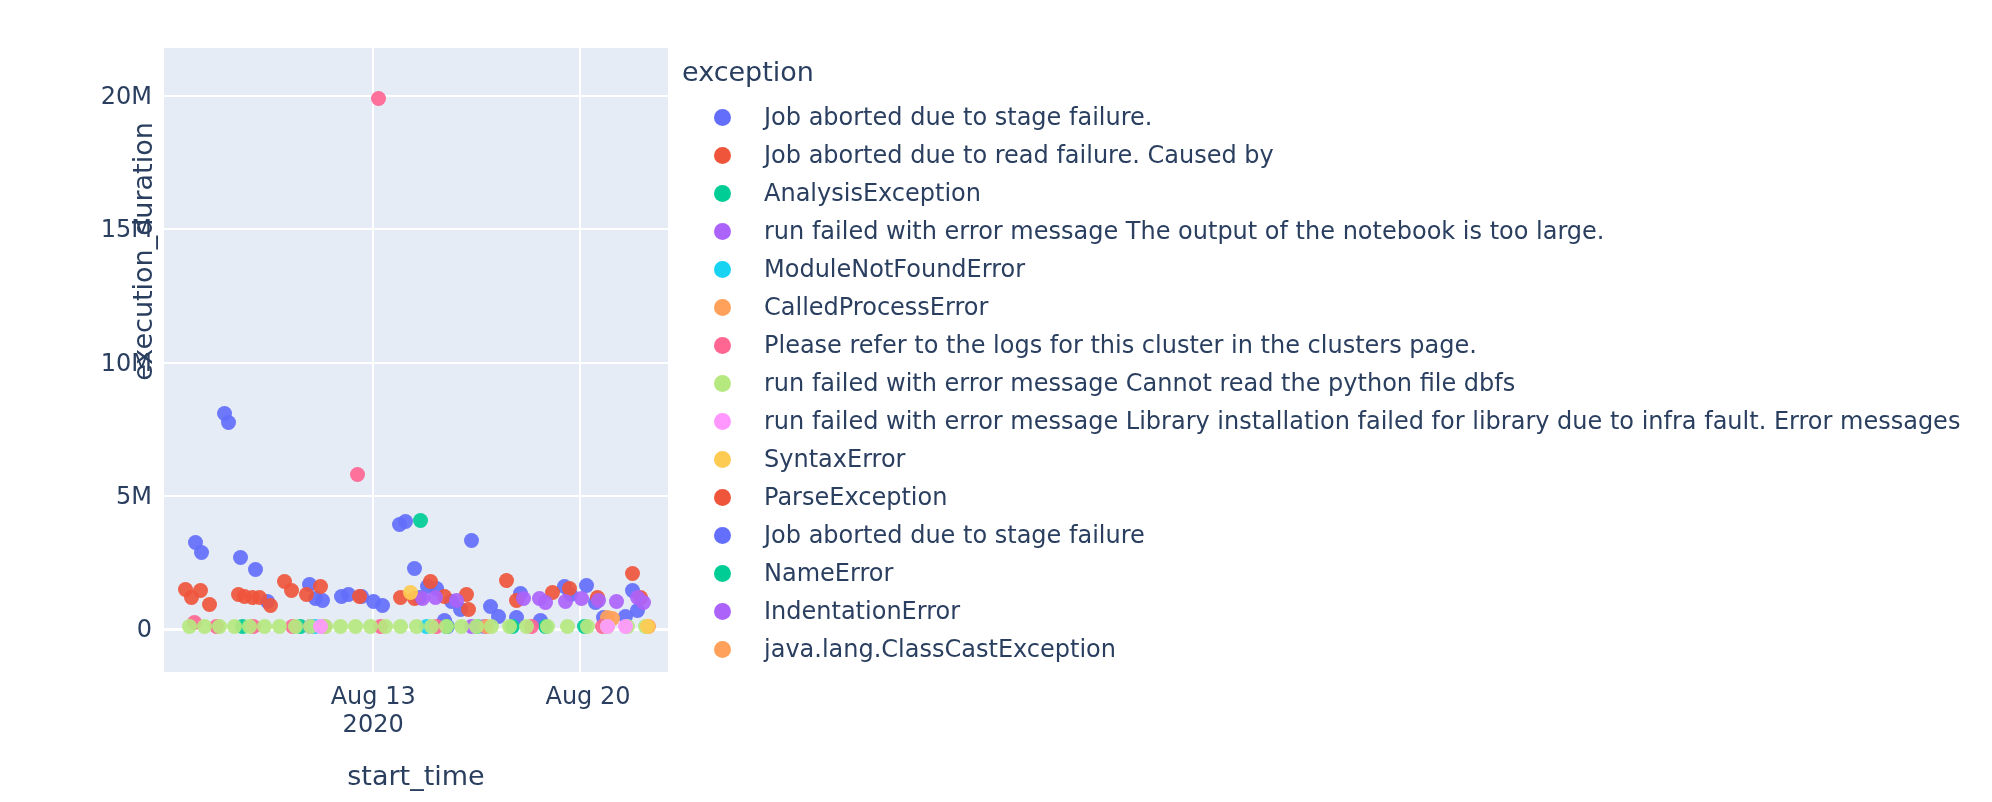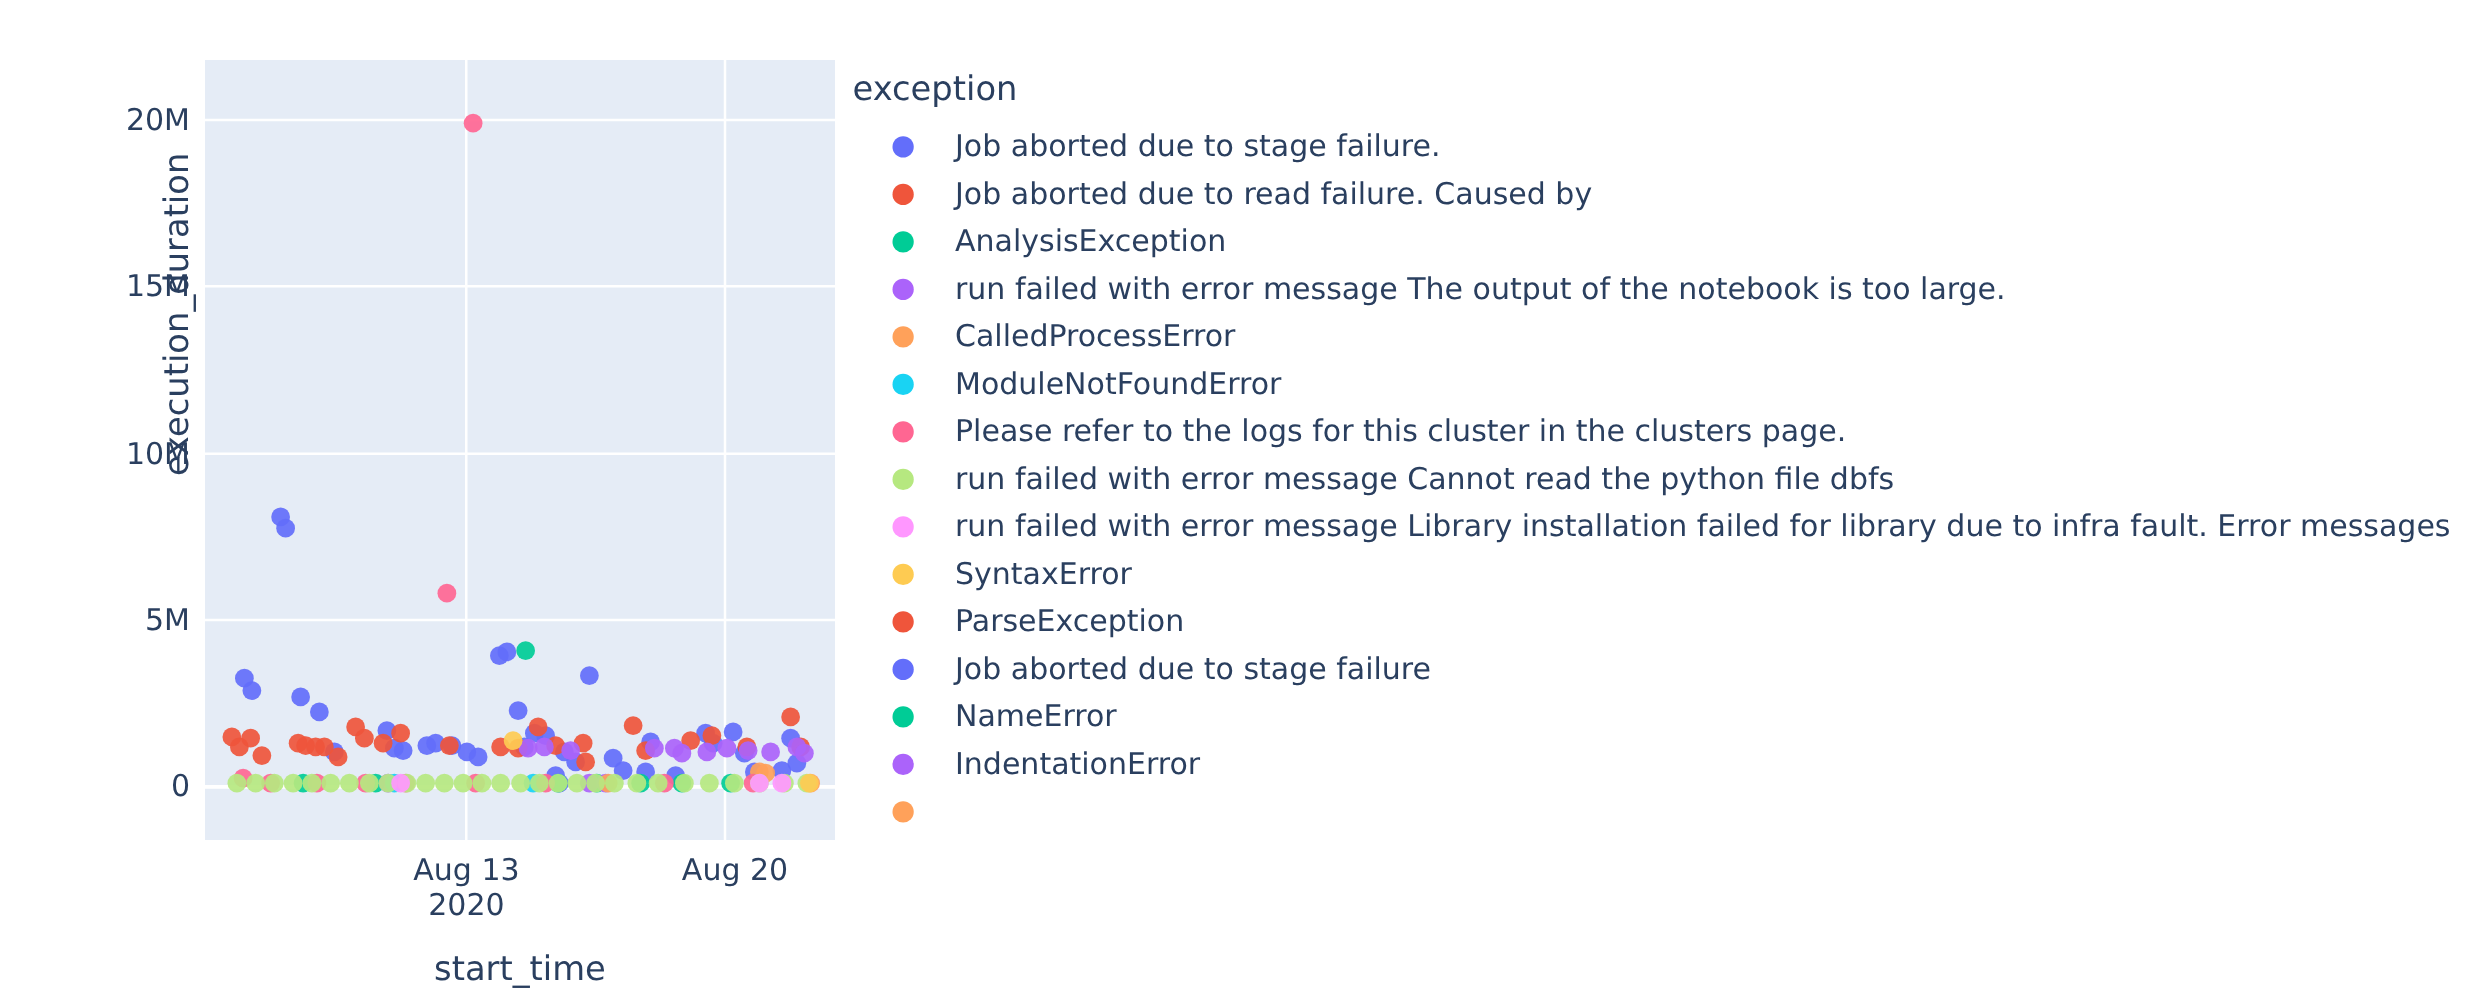--- a/index.html
+++ b/index.html
@@ -226,28 +226,28 @@
         </div>
         <div class="legend-item">
           <span class="legend-swatch" style="background: rgb(0, 204, 150);"></span>
           <span class="legend-label">AnalysisException</span>
         </div>
         <div class="legend-item">
           <span class="legend-swatch" style="background: rgb(171, 99, 250);"></span>
           <span class="legend-label">run failed with error message  The output of the notebook is too large.</span>
         </div>
         <div class="legend-item">
+          <span class="legend-swatch" style="background: rgb(25, 211, 243);"></span>
+          <span class="legend-label">ModuleNotFoundError</span>
+        </div>
+        <div class="legend-item">
           <span class="legend-swatch" style="background: rgb(255, 161, 90);"></span>
           <span class="legend-label">CalledProcessError</span>
         </div>
         <div class="legend-item">
-          <span class="legend-swatch" style="background: rgb(25, 211, 243);"></span>
-          <span class="legend-label">ModuleNotFoundError</span>
-        </div>
-        <div class="legend-item">
           <span class="legend-swatch" style="background: rgb(255, 102, 146);"></span>
           <span class="legend-label">Please refer to the logs for this cluster in the clusters page.</span>
         </div>
         <div class="legend-item">
           <span class="legend-swatch" style="background: rgb(182, 232, 128);"></span>
           <span class="legend-label">run failed with error message  Cannot read the python file dbfs</span>
         </div>
         <div class="legend-item">
           <span class="legend-swatch" style="background: rgb(255, 151, 255);"></span>
           <span class="legend-label">run failed with error message  Library installation failed for library due to infra fault. Error messages</span>
@@ -267,20 +267,21 @@
         <div class="legend-item">
           <span class="legend-swatch" style="background: rgb(0, 204, 150);"></span>
           <span class="legend-label">NameError</span>
         </div>
         <div class="legend-item">
           <span class="legend-swatch" style="background: rgb(171, 99, 250);"></span>
           <span class="legend-label">IndentationError</span>
         </div>
         <div class="legend-item">
           <span class="legend-swatch" style="background: rgb(255, 161, 90);"></span>
+          <span class="legend-label">java.lang.ClassCastException</span>
         </div>
       </div>
   </div>
 
 <div class="xtick" style="left: 373.16px;">
       <span>Aug 13</span>
       <span>2020</span>
     </div>
     <div class="xtick" style="left: 588px;">
       <span>Aug 20</span>

